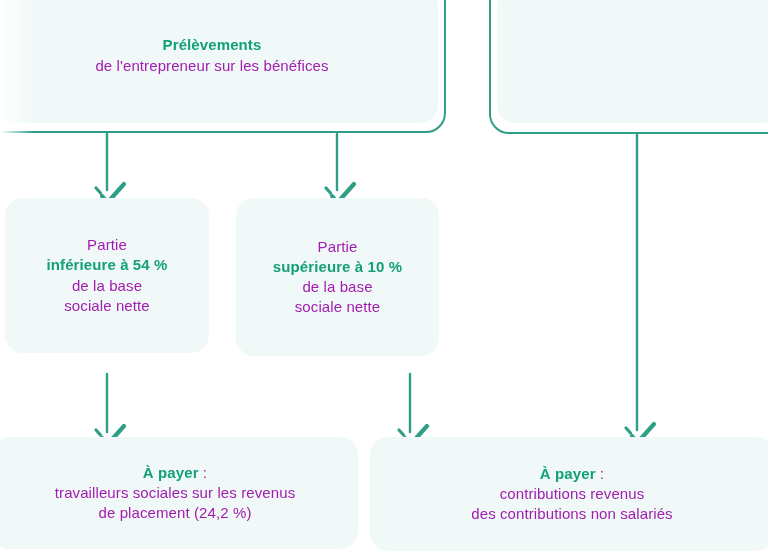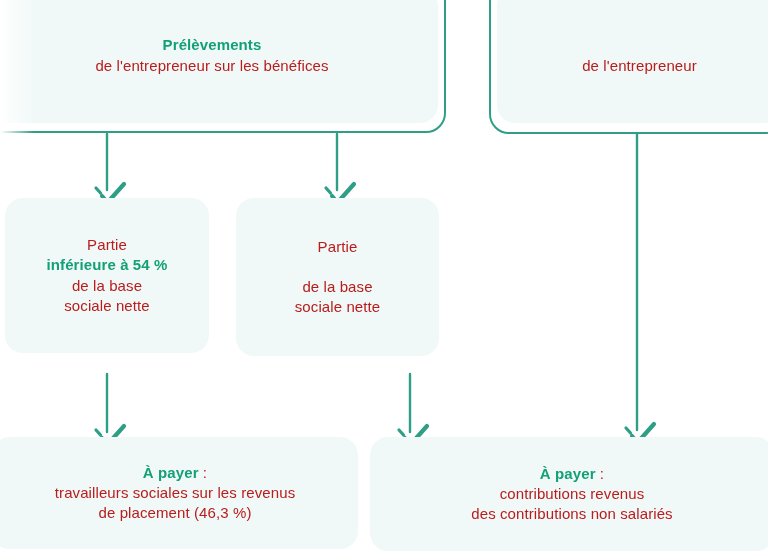--- a/index.html
+++ b/index.html
@@ -29,21 +29,21 @@
     color:#4aa6a0;
     font-size:15px;
     letter-spacing:.1px;
     padding:0 10px;
   }
   .node .txt b{
     color:#13a077;
     font-weight:bold;
     letter-spacing:.1px;
   }
-  .node .txt .reg{color:#b91c1c;font-weight:normal;}
+  .node .txt .reg{color:#a21caf;font-weight:normal;}
 
   
   .outline{
     position:absolute;
     border:2px solid #2e9e86;
     border-radius:20px;
     background:transparent;
     z-index:2;
     pointer-events:none;
   }
@@ -130,47 +130,46 @@
   <div class="node" id="n-prelevements">
     <div class="txt">
       <b>Prélèvements</b><br>
       <span class="reg">de l'entrepreneur sur les bénéfices</span>
     </div>
   </div>
 
   <div class="node" id="n-remuneration">
     <div class="txt">
       <br>
-      <span class="reg">de l'entrepreneur</span>
     </div>
   </div>
 
   <div class="node" id="n-inferieure">
     <div class="txt">
       <span class="reg">Partie</span><br>
       <b>inférieure à 54 %</b><br>
       <span class="reg">de la base</span><br>
       <span class="reg">sociale nette</span>
     </div>
   </div>
 
   <div class="node" id="n-superieure">
     <div class="txt">
       <span class="reg">Partie</span><br>
-      <br>
+      <b>supérieure à 10 %</b><br>
       <span class="reg">de la base</span><br>
       <span class="reg">sociale nette</span>
     </div>
   </div>
 
   <div class="node" id="n-apayer-placement">
     <div class="txt">
       <b>À payer</b><span class="reg"> :</span><br>
       <span class="reg">travailleurs sociales sur les revenus</span><br>
-      <span class="reg">de placement (46,3 %)</span>
+      <span class="reg">de placement (24,2 %)</span>
     </div>
   </div>
 
   <div class="node" id="n-apayer-tns">
     <div class="txt">
       <b>À payer</b><span class="reg"> :</span><br>
       <span class="reg">contributions revenus</span><br>
       <span class="reg">des contributions non salariés</span>
     </div>
   </div>

